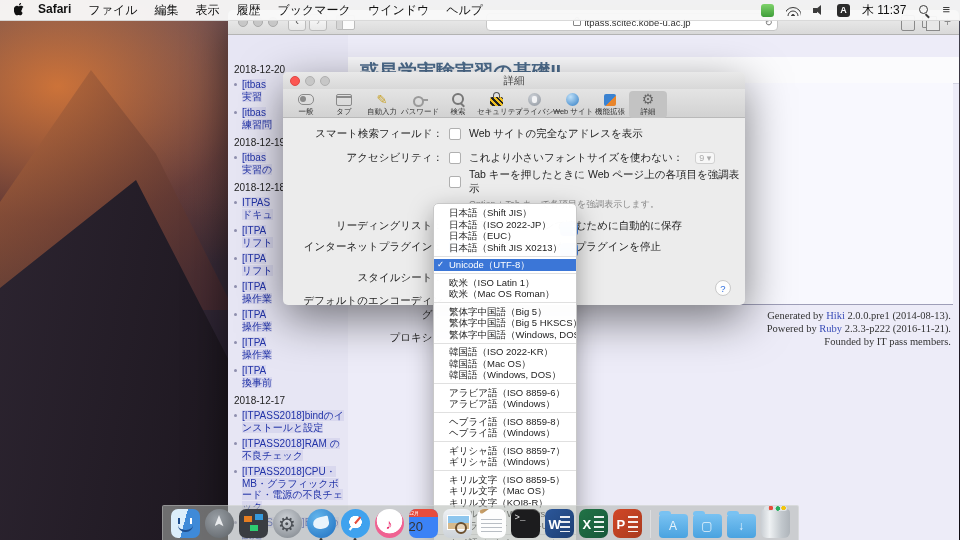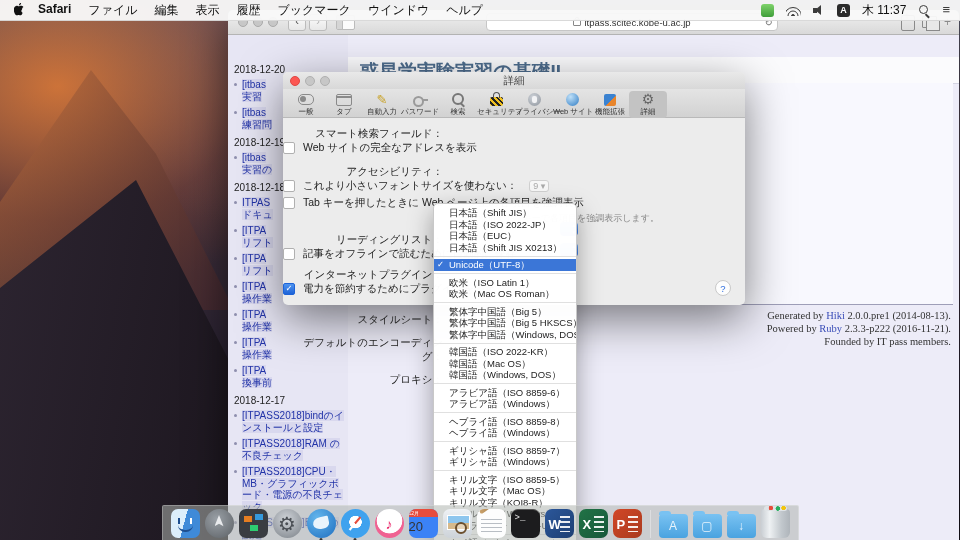--- a/index.html
+++ b/index.html
@@ -105,21 +105,21 @@
   .i-search::before{content:"";position:absolute;left:0;top:0;width:8px;height:8px;border:2px solid #777;border-radius:50%;}
   .i-search::after{content:"";position:absolute;right:0;bottom:0;width:5px;height:2px;background:#777;transform:rotate(45deg);}
   .i-security{position:relative;width:13px;height:9px;margin-top:4px;background:repeating-linear-gradient(45deg,#f0c020 0 2px,#222 2px 4px);border-radius:2px;}
   .i-security::before{content:"";position:absolute;left:3px;top:-5px;width:5px;height:5px;border:1.5px solid #555;border-bottom:none;border-radius:4px 4px 0 0;}
   .i-privacy{width:13px;height:13px;border-radius:50%;background:radial-gradient(circle at 40% 35%,#cfd4da,#8d939b);position:relative;}
   .i-privacy::after{content:"";position:absolute;left:4px;top:3px;width:5px;height:7px;border-radius:2px;background:#f2f3f5;}
   .i-websites{width:13px;height:13px;border-radius:50%;background:radial-gradient(circle at 35% 30%,#bfe0f8,#2f7cc4);}
   .i-extensions{width:12px;height:12px;border-radius:2px;background:linear-gradient(135deg,#3b82d0 0 55%,#e8852c 55%);}
   .i-advanced{font-size:14px;color:#666;line-height:13px;}
   .prefs-body{position:absolute;left:0;top:46px;width:100%;bottom:0;font-size:10.5px;color:#222;}
-  .prow{display:flex;align-items:flex-start;margin-top:7px;flex-direction:column;}
+  .prow{display:flex;align-items:flex-start;margin-top:7px;}
   .plbl{width:160px;text-align:right;padding-right:6px;flex:none;color:#222;}
   .pchk{display:flex;align-items:center;gap:8px;}
   .cb{width:10px;height:10px;border:1px solid #b0b0b0;border-radius:2px;background:#fff;flex:none;}
   .cb.checked{background:linear-gradient(#4f94ef,#1d63d8);border-color:#1d63d8;position:relative;}
   .cb.checked::after{content:"✓";position:absolute;left:1.5px;top:-1.5px;color:#fff;font-size:8.5px;}
   .mini-pop{margin-left:4px;font-size:9px;color:#aaa;border:1px solid #d0d0d0;background:#f7f7f7;border-radius:3px;padding:0 3px;}
   .hint{margin:2px 0 0 186px;font-size:9px;color:#888;}
   .help-btn{position:absolute;right:14px;bottom:9px;width:14px;height:14px;border-radius:50%;background:#fdfdfd;border:1px solid #c9c9c9;
     color:#2f6fe0;font-size:9.5px;display:flex;align-items:center;justify-content:center;}
   .pop-cap{position:absolute;width:18px;height:14px;border-radius:4px;background:linear-gradient(#6aa6f2,#2f6fe0);z-index:11;}

